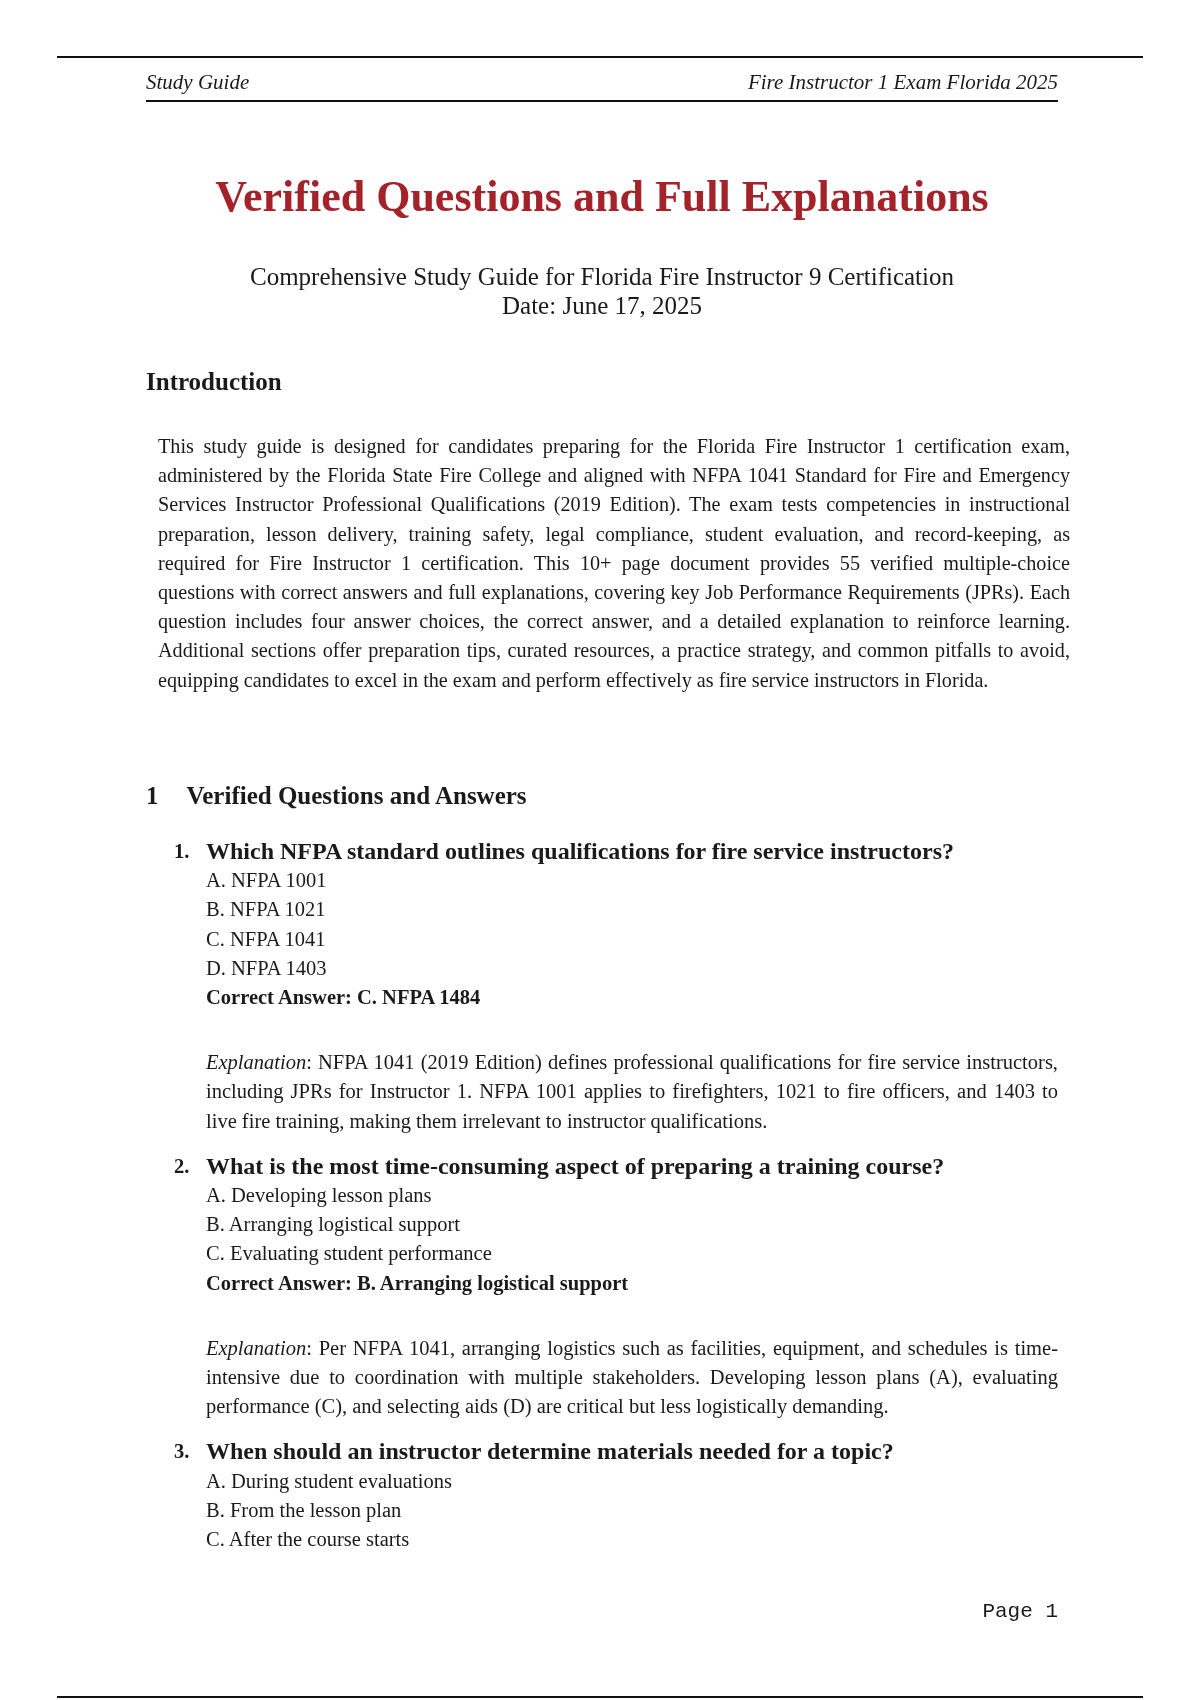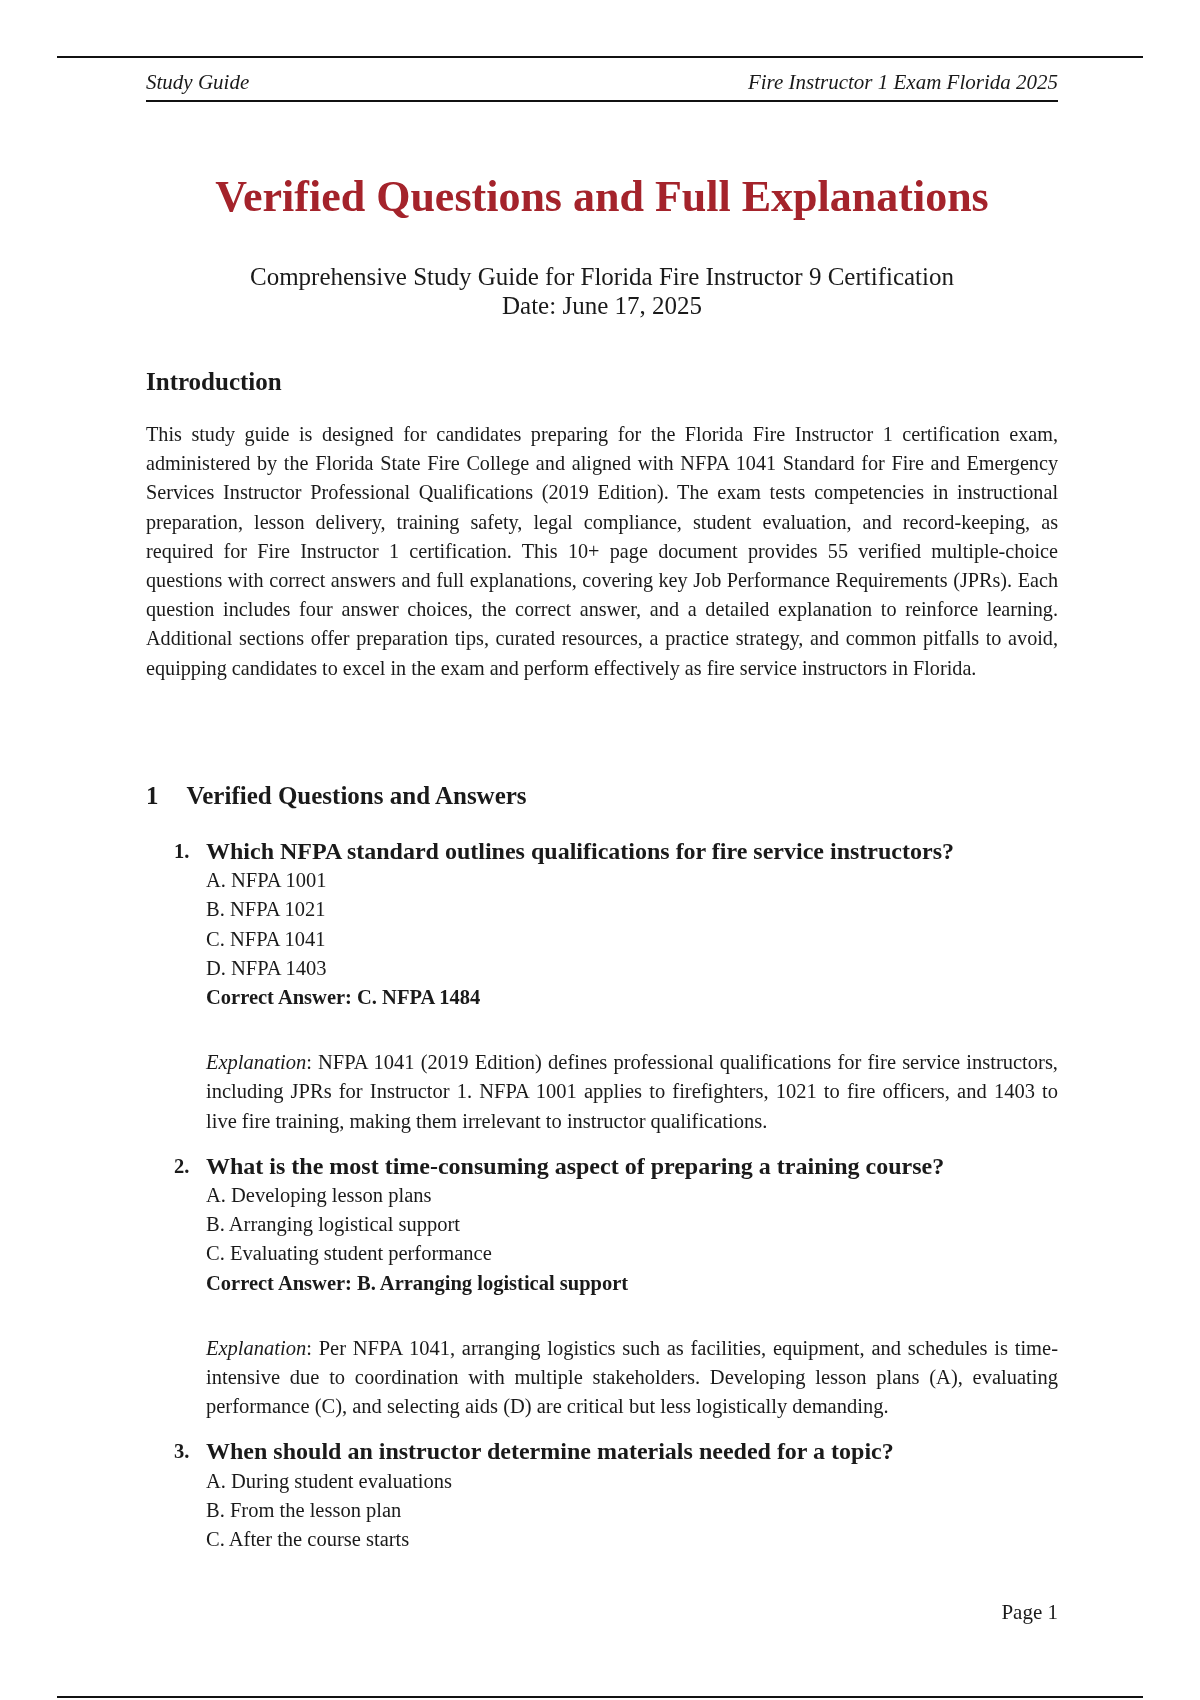--- a/index.html
+++ b/index.html
@@ -21,37 +21,37 @@
       color: #a4232b; font-weight: bold; font-size: 44px; line-height: 38px; margin: 0;
     }
     .subtitle {
       position: absolute; top: 262px; left: 0; width: 912px; text-align: center;
       font-size: 25px; line-height: 29px;
     }
     .intro-heading {
       position: absolute; top: 368px; left: 0; font-size: 25px; font-weight: bold; margin: 0;
     }
     .intro-body {
-      position: absolute; top: 420px; left: 0; width: 912px; margin: 0;
+      position: absolute; top: 420px; left: 0; width: 912px; margin: 12px;
       font-size: 20.2px; line-height: 29.2px; text-align: justify; hyphens: auto;
     }
     .section-heading {
       position: absolute; top: 782px; left: 0; font-size: 25px; font-weight: bold; margin: 0;
       display: flex; gap: 28px;
     }
     .questions { position: absolute; top: 837px; left: 28px; width: 884px; margin: 0; padding: 0; list-style: none; }
     .question { position: relative; margin-bottom: 16px; padding-left: 32px; }
     .q-num { position: absolute; left: 0; top: 0; font-weight: bold; font-size: 20.5px; line-height: 29.2px; }
     .q-text { font-weight: bold; font-size: 24px; line-height: 29.2px; }
     .option { font-size: 20.5px; line-height: 29.2px; }
     .answer { font-weight: bold; font-size: 20.5px; line-height: 29.2px; }
     .explanation { font-size: 20.5px; line-height: 29.2px; text-align: justify; hyphens: auto; margin-top: 36px; }
     .explanation .exp-label { font-style: italic; }
     .page-number {
-      position: absolute; top: 1600px; right: 0; font-size: 21px;
+      position: absolute; top: 1600px; right: 0; font-size: 21px; font-family: Liberation Mono, monospace;
     }
   </style>
 </head>
 <body>
 
 <div class="top-rule"></div>
 
 <div class="page">
 
   <div class="running-head">

